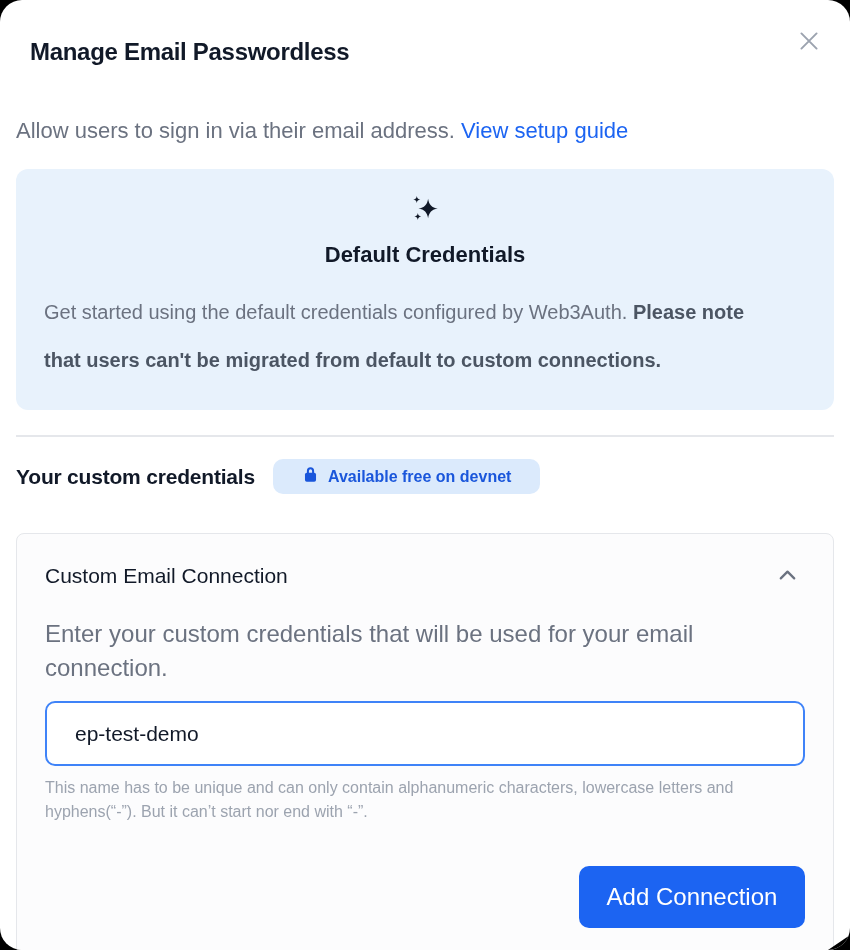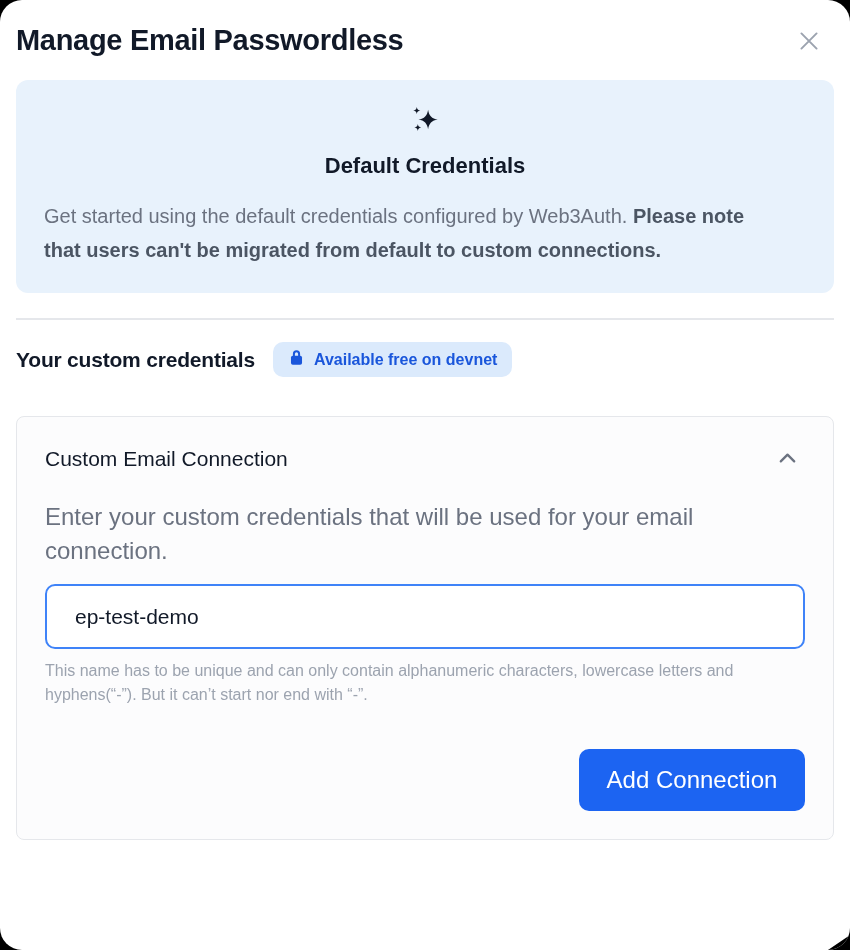--- a/index.html
+++ b/index.html
@@ -19,22 +19,22 @@
     box-sizing: border-box;
     overflow: hidden;
   }
   
   .modal-header {
     display: flex;
     align-items: flex-start;
     justify-content: space-between;
   }
   .modal-title {
-    margin: 0;
-    font-size: 29px;
+    margin: 14px;
+    font-size: 24px;
     font-weight: 700;
     color: #111928;
     letter-spacing: -0.3px;
   }
   .close-btn {
     background: none;
     border: none;
     padding: 2px;
     margin: 2px 10px 0 0;
     cursor: pointer;
@@ -66,21 +66,21 @@
   }
   .banner-title {
     margin: 0;
     font-size: 22px;
     font-weight: 600;
     color: #111928;
   }
   .banner-text {
     margin: 20px 0 0 0;
     font-size: 20px;
-    line-height: 34px;
+    line-height: 48px;
     color: #6B7280;
     max-width: 730px;
   }
   .banner-note {
     font-weight: 700;
     color: #4B5563;
   }
   
   .divider {
     border: none;
@@ -99,21 +99,21 @@
     font-weight: 700;
     color: #111928;
     letter-spacing: -0.2px;
   }
   .badge {
     display: inline-flex;
     align-items: center;
     gap: 9px;
     background: #DBEAFC;
     border-radius: 10px;
-    padding: 7px 15px;
+    padding: 7px 29px;
   }
   .badge-label {
     font-size: 16px;
     font-weight: 700;
     color: #1A56DB;
   }
   
   .card {
     margin-top: 39px;
     background: #FCFCFD;
@@ -214,20 +214,21 @@
     <h1 class="modal-title">Manage Email Passwordless</h1>
     <button class="close-btn">
       <span>
         <svg width="26" height="26" viewBox="0 0 24 24" fill="none" stroke="#9CA3AF" stroke-width="1.8" stroke-linecap="round">
             <path d="M5 5l14 14M19 5L5 19"></path>
           </svg>
       </span>
     </button>
   </div>
 
+  <p class="modal-subtitle"><span>Allow users to sign in via their email address.</span> <a href="#" class="setup-link">View setup guide</a></p>
 
   <div class="banner">
     <div class="banner-head">
       <span>
         <svg width="27" height="27" viewBox="0 0 26 26" fill="#111928">
           <path d="M15.5 3.5 C16.3 9.2 19.1 12.1 24.8 13 C19.1 13.9 16.3 16.8 15.5 22.5 C14.7 16.8 11.9 13.9 6.2 13 C11.9 12.1 14.7 9.2 15.5 3.5 Z"></path>
           <path d="M4.6 1 C4.9 3.1 5.9 4.1 8 4.4 C5.9 4.7 4.9 5.7 4.6 7.8 C4.3 5.7 3.3 4.7 1.2 4.4 C3.3 4.1 4.3 3.1 4.6 1 Z"></path>
           <path d="M5.6 17.4 C5.9 19.5 6.9 20.4 8.9 20.7 C6.9 21 5.9 21.9 5.6 24 C5.3 21.9 4.3 21 2.3 20.7 C4.3 20.4 5.3 19.5 5.6 17.4 Z"></path>
         </svg>
       </span>

